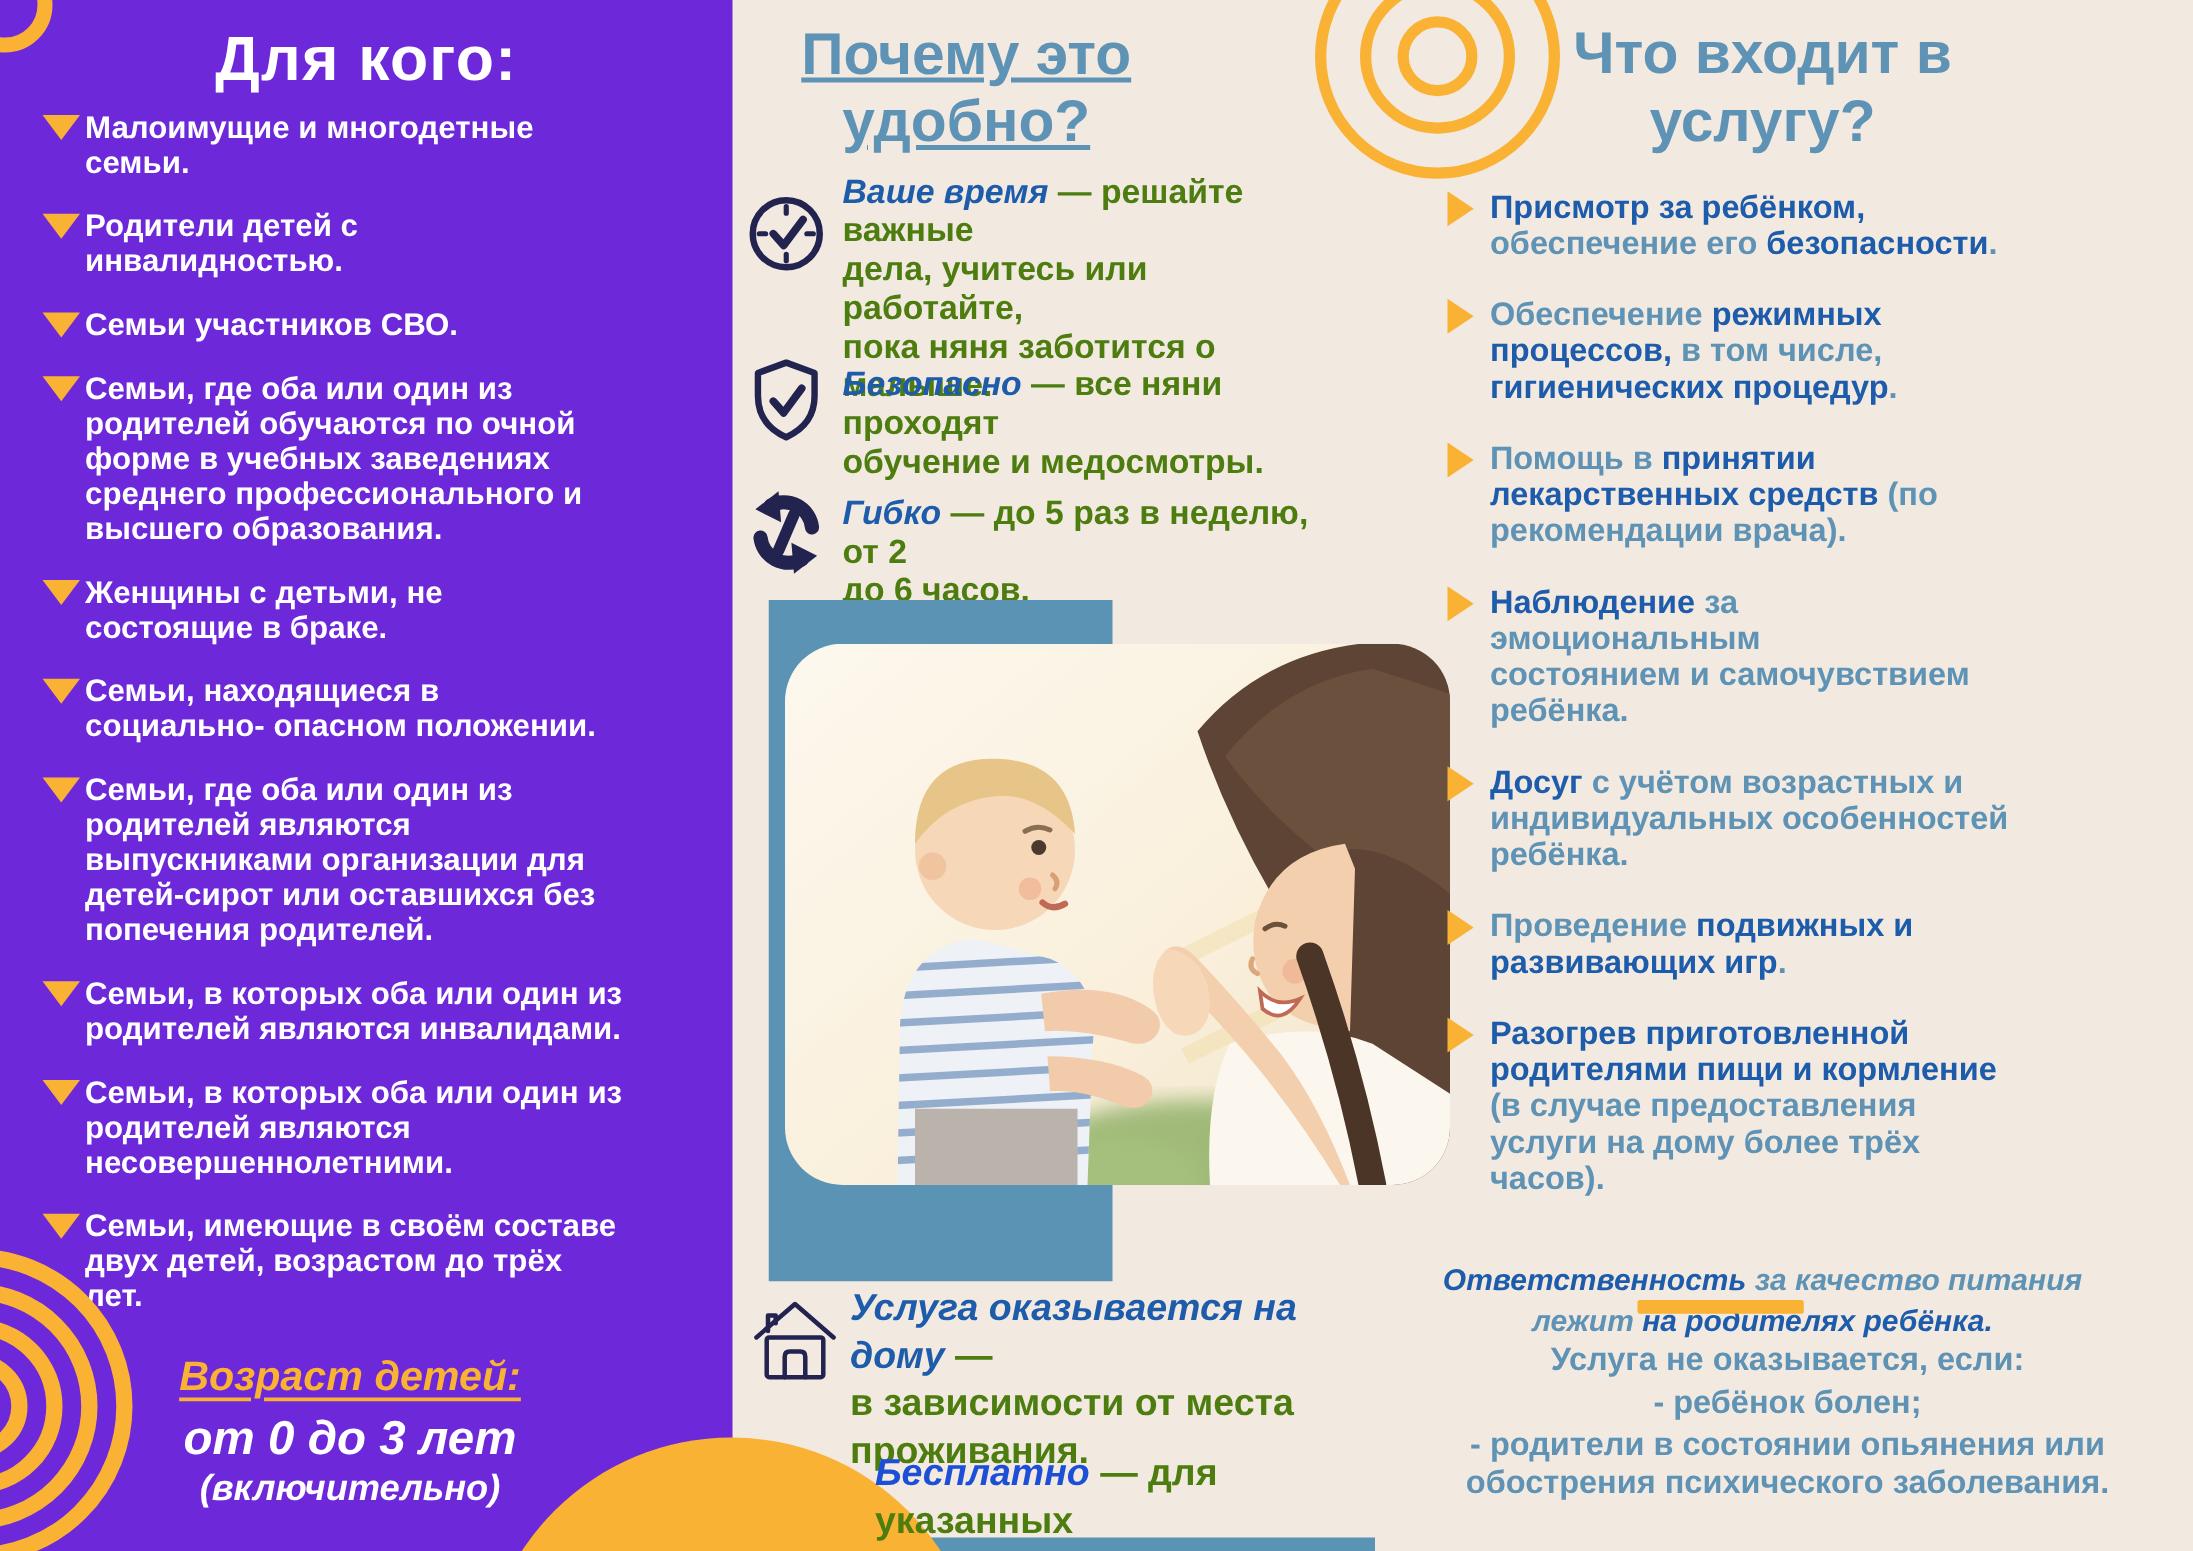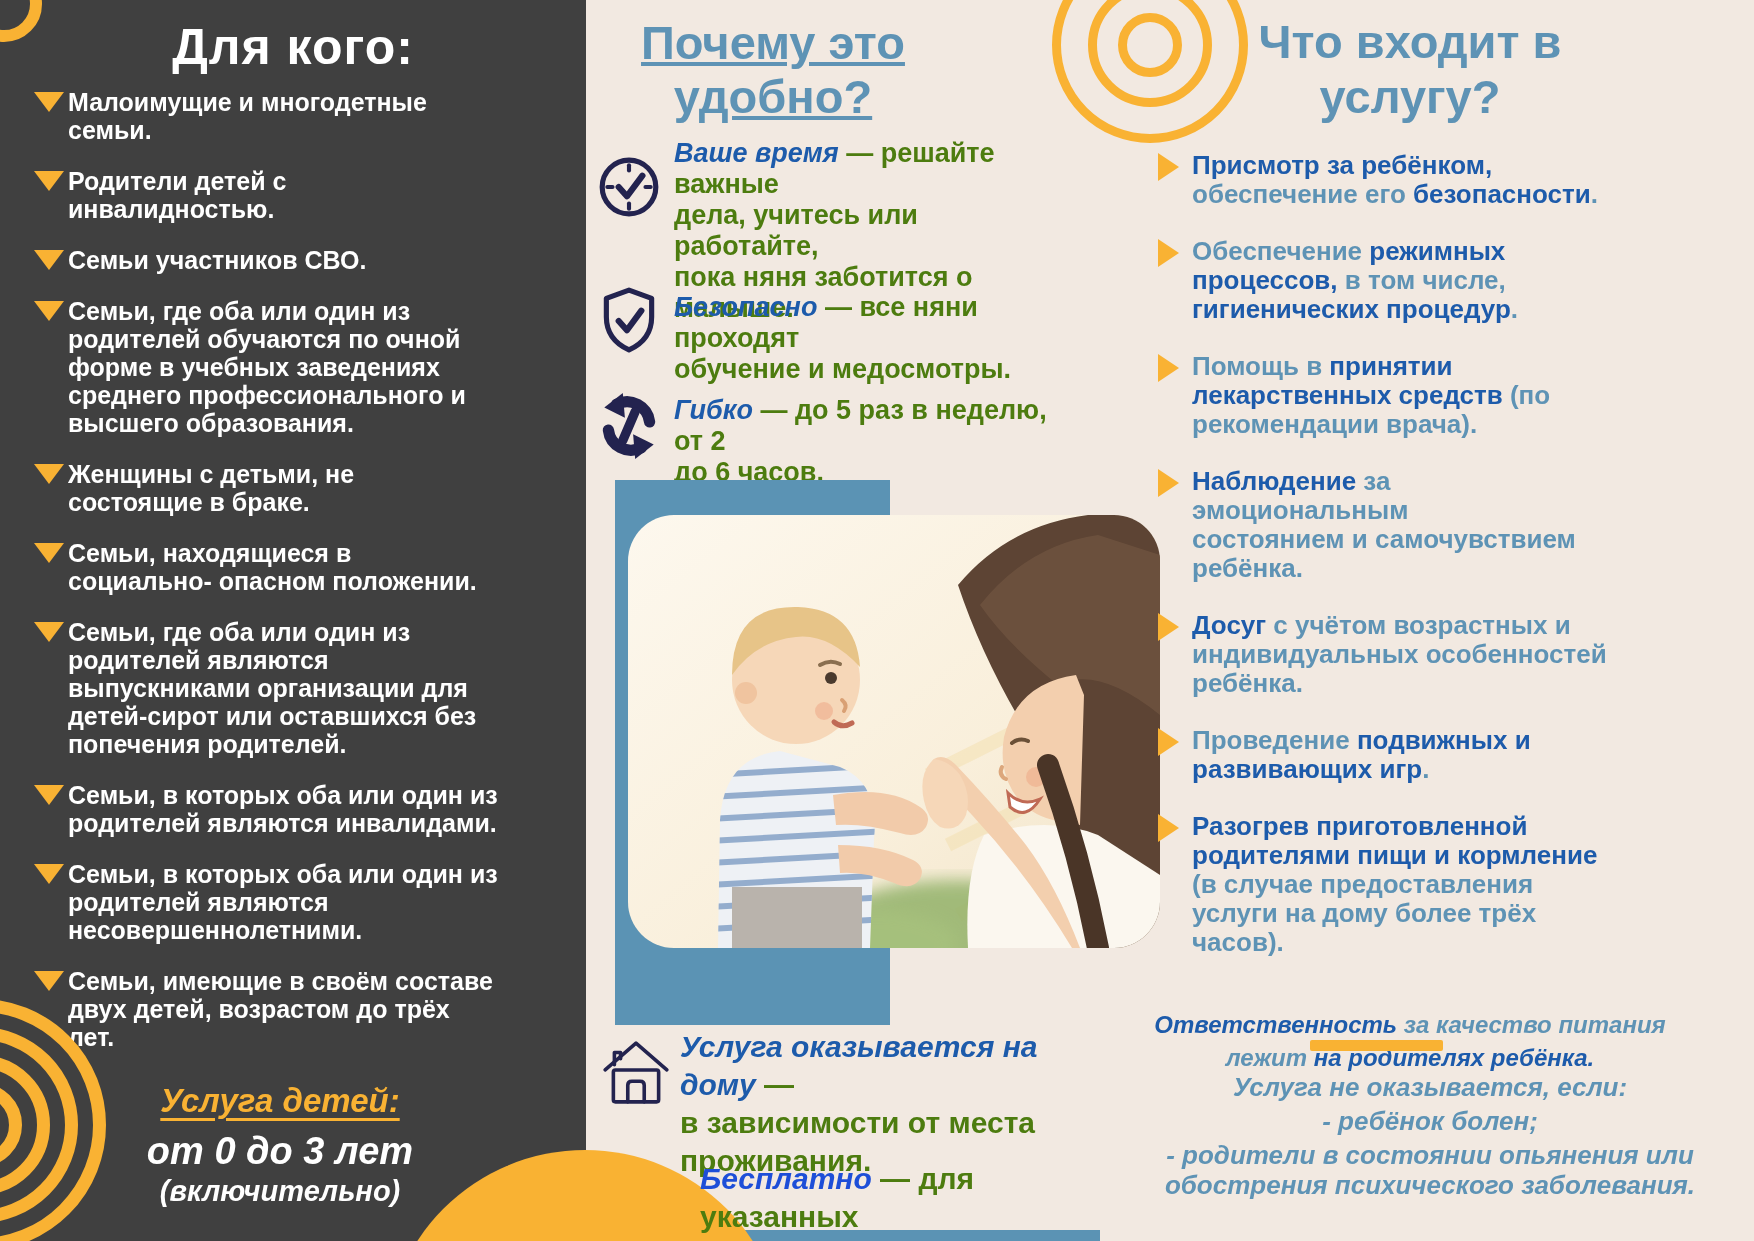--- a/index.html
+++ b/index.html
@@ -1,20 +1,20 @@
 <!DOCTYPE html>
 <html lang="ru"><head>
 <meta charset="utf-8">
 <style>
   html,body{margin:0;padding:0;}
   body{font-family:"Liberation Sans", sans-serif; background:#f2e9e1;}
   .page{position:relative;width:1754px;height:1241px;overflow:hidden;background:#f2e9e1;}
 
   
-  .left-panel{position:absolute;left:0;top:0;width:586px;height:1241px;background:#404040;overflow:hidden;}
+  .left-panel{position:absolute;left:0;top:0;width:586px;height:1241px;background:#6d28d9;overflow:hidden;}
   .lp-title{position:absolute;top:18px;left:0;width:100%;margin:0;text-align:center;
             font-size:50px;font-weight:800;color:#ffffff;letter-spacing:1px;}
   .lp-list{position:absolute;top:88px;left:34px;width:506px;margin:0;padding:0;list-style:none;}
   .lp-list li{position:relative;padding-left:34px;margin-bottom:23px;
               font-size:25px;font-weight:700;color:#ffffff;line-height:28px;white-space:pre-line;}
   .lp-list li::before{content:"";position:absolute;left:0;top:4px;width:0;height:0;
               border-left:15px solid transparent;border-right:15px solid transparent;
               border-top:20px solid #f9b233;}
   .lp-age{position:absolute;top:1082px;left:0;width:560px;text-align:center;}
   .age-label{font-size:33px;font-weight:800;font-style:italic;color:#f9b233;
@@ -65,21 +65,21 @@
   .services li{position:relative;padding-left:34px;margin-bottom:28px;
                font-size:26px;line-height:29px;white-space:pre-line;}
   .services li::before{content:"";position:absolute;left:0;top:2px;width:0;height:0;
                border-top:14px solid transparent;border-bottom:14px solid transparent;
                border-left:21px solid #f9b233;}
   .responsibility{position:absolute;left:1140px;top:1008px;width:540px;text-align:center;
                   font-size:24px;line-height:33px;white-space:pre-line;margin:0;}
   .yellow-divider{position:absolute;left:1310px;top:1040px;width:133px;height:11px;background:#f9b233;border-radius:2px;}
   .important{position:absolute;left:1130px;top:1072px;width:600px;text-align:center;}
   .important .imp-title{margin:0 0 6px 0;font-size:28px;font-weight:800;font-style:italic;color:#ee3b33;}
-  .important p{margin:0 0 4px 0;font-size:26px;font-weight:600;font-style:italic;color:#5e93b5;
+  .important p{margin:0 0 4px 0;font-size:26px;font-weight:600;color:#5e93b5;
                line-height:30px;white-space:pre-line;}
 
   
   .seg.dk{color:#1d5bab;font-weight:700;}
   .seg.st{color:#5e93b5;font-weight:600;}
   .seg.dk-i{color:#1d5bab;font-weight:800;font-style:italic;}
   .seg.st-i{color:#5e93b5;font-weight:600;font-style:italic;}
   .seg.st-b{color:#4d7c0f;font-weight:700;}
   .seg.red-i{color:#1d4ed8;font-weight:800;font-style:italic;}
 
@@ -120,21 +120,21 @@
 несовершеннолетними.</li>
       <li>Семьи, имеющие в своём составе
 двух детей, возрастом до трёх
 лет.</li>
     </ul>
     <div class="ring bl-ring1"></div>
     <div class="ring bl-ring2"></div>
     <div class="ring bl-ring3"></div>
     <div class="ring bl-ring4"></div>
     <div class="lp-age">
-      <div class="age-label">Услуга детей:</div>
+      <div class="age-label">Возраст детей:</div>
       <div class="age-value">от 0 до 3 лет</div>
       <div class="age-note">(включительно)</div>
     </div>
   </div>
 
   <div class="ring top-ring tr-1"></div>
   <div class="ring top-ring tr-2"></div>
   <div class="ring top-ring tr-3"></div>
 
   <h2 class="mid-title">Почему это

